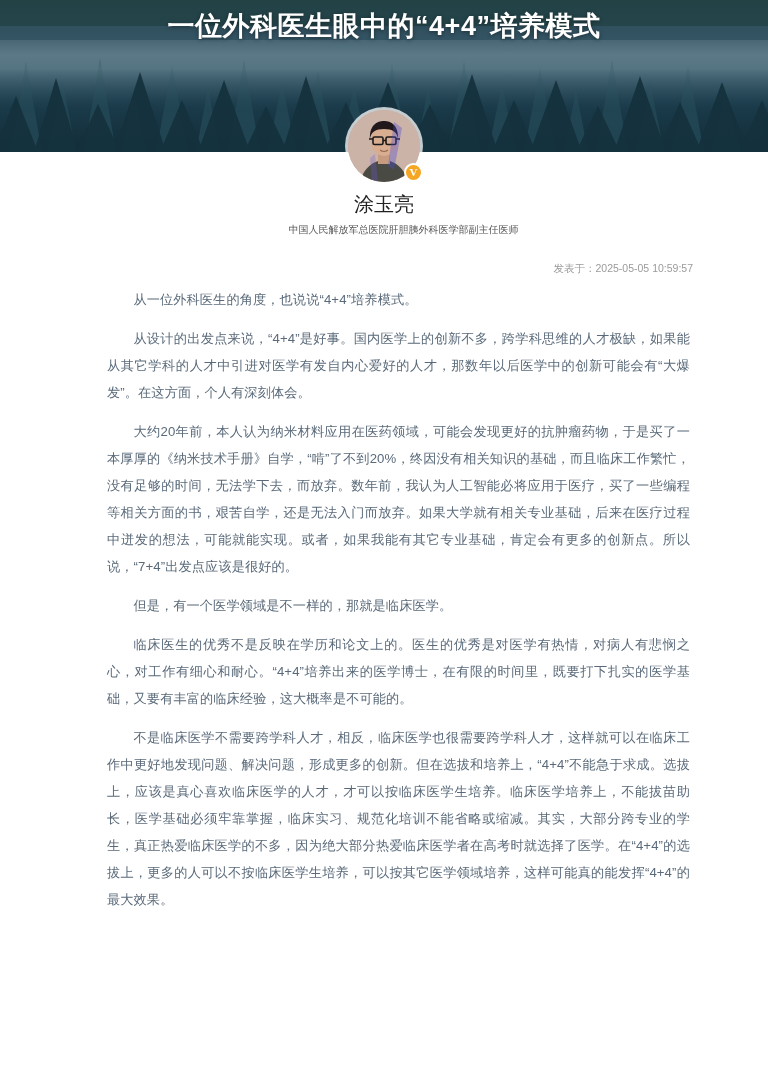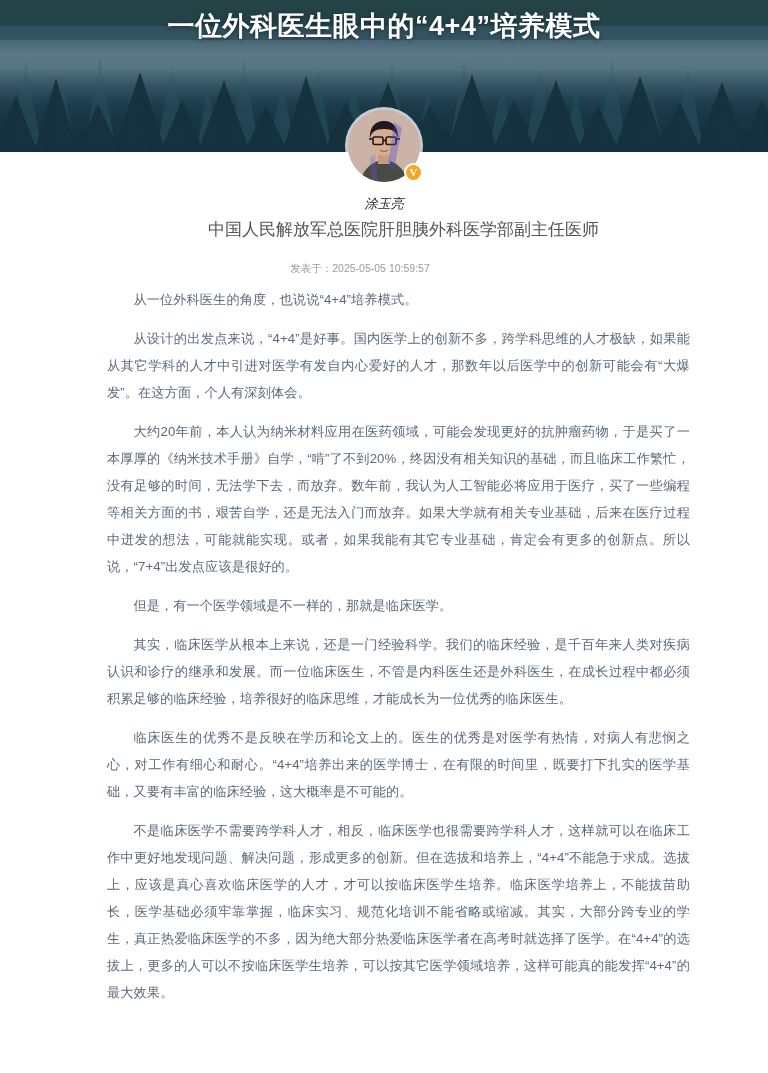--- a/index.html
+++ b/index.html
@@ -86,38 +86,37 @@
     text-align: center;
     font-family: "Liberation Serif", serif;
   }
 
   
   .author-block {
     margin-top: 38px;
     text-align: center;
   }
   .author-name {
-    font-size: 13px;
+    font-size: 20px;
     color: #222222;
     line-height: 28px;
     font-weight: normal;
-    font-style: italic;
   }
   .author-title {
-    font-size: 17px;
+    font-size: 10px;
     color: #555555;
     line-height: 20px;
     margin-top: 2px;
     margin-left: 39px;
   }
 
   
   .meta-row {
-    text-align: center;
-    padding-right: 48px;
+    text-align: right;
+    padding-right: 75px;
     margin-top: 20px;
     font-size: 10.5px;
     color: #9b9b9b;
     line-height: 16px;
   }
 
   
   .article {
     padding: 10px 78px 0 98px;
   }
@@ -238,19 +237,18 @@
     <div class="author-title">中国人民解放军总医院肝胆胰外科医学部副主任医师</div>
   </div>
 
   <div class="meta-row">发表于：2025-05-05 10:59:57</div>
 
   <div class="article">
     <p>从一位外科医生的角度，也说说“4+4”培养模式。</p>
     <p>从设计的出发点来说，“4+4”是好事。国内医学上的创新不多，跨学科思维的人才极缺，如果能从其它学科的人才中引进对医学有发自内心爱好的人才，那数年以后医学中的创新可能会有“大爆发”。在这方面，个人有深刻体会。</p>
     <p>大约20年前，本人认为纳米材料应用在医药领域，可能会发现更好的抗肿瘤药物，于是买了一本厚厚的《纳米技术手册》自学，“啃”了不到20%，终因没有相关知识的基础，而且临床工作繁忙，没有足够的时间，无法学下去，而放弃。数年前，我认为人工智能必将应用于医疗，买了一些编程等相关方面的书，艰苦自学，还是无法入门而放弃。如果大学就有相关专业基础，后来在医疗过程中迸发的想法，可能就能实现。或者，如果我能有其它专业基础，肯定会有更多的创新点。所以说，“7+4”出发点应该是很好的。</p>
     <p>但是，有一个医学领域是不一样的，那就是临床医学。</p>
-    <p>其实，临床医学从根本上来说，还是一门经验科学。我们的临床经验，是千百年来人类对疾病认识和诊疗的继承和发展。而一位临床医生，不管是内科医生还是外科医生，在成长过程中都必须积累足够的临床经验，培养很好的临床思维，才能成长为一位优秀的临床医生。</p>
     <p>临床医生的优秀不是反映在学历和论文上的。医生的优秀是对医学有热情，对病人有悲悯之心，对工作有细心和耐心。“4+4”培养出来的医学博士，在有限的时间里，既要打下扎实的医学基础，又要有丰富的临床经验，这大概率是不可能的。</p>
     <p>不是临床医学不需要跨学科人才，相反，临床医学也很需要跨学科人才，这样就可以在临床工作中更好地发现问题、解决问题，形成更多的创新。但在选拔和培养上，“4+4”不能急于求成。选拔上，应该是真心喜欢临床医学的人才，才可以按临床医学生培养。临床医学培养上，不能拔苗助长，医学基础必须牢靠掌握，临床实习、规范化培训不能省略或缩减。其实，大部分跨专业的学生，真正热爱临床医学的不多，因为绝大部分热爱临床医学者在高考时就选择了医学。在“4+4”的选拔上，更多的人可以不按临床医学生培养，可以按其它医学领域培养，这样可能真的能发挥“4+4”的最大效果。</p>
 
   </div>
 
 </div>
 
 </body></html>

